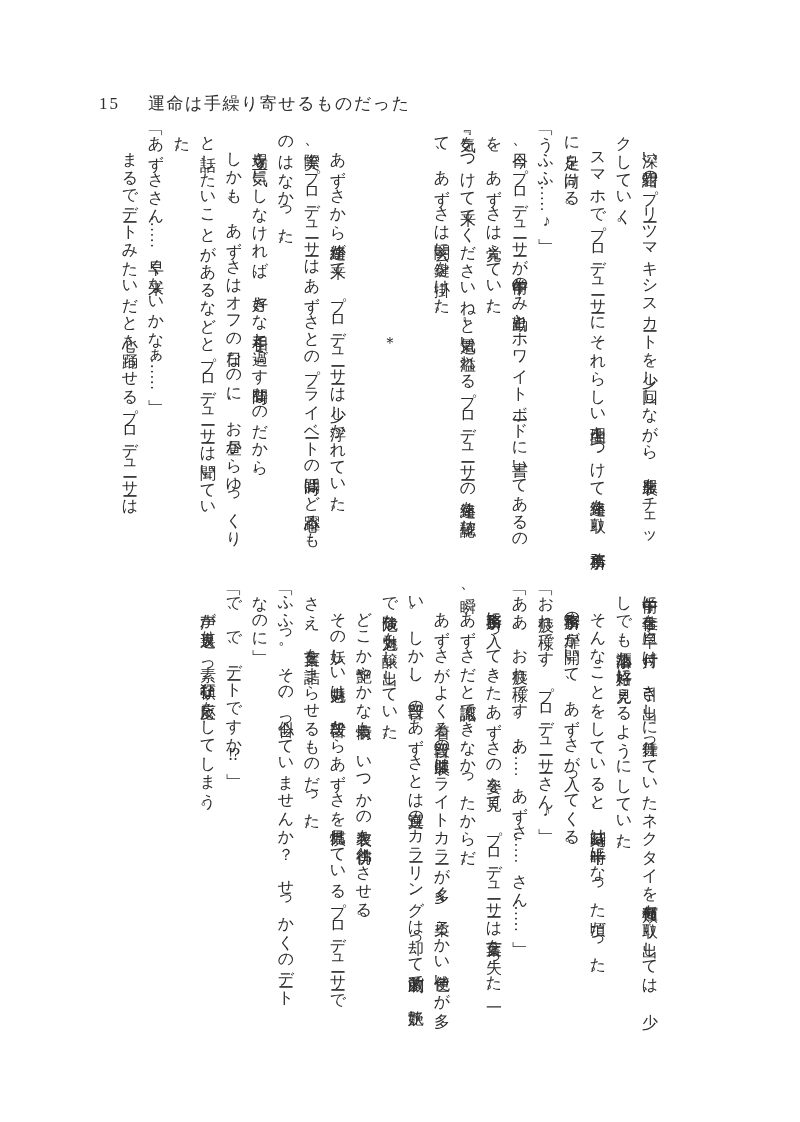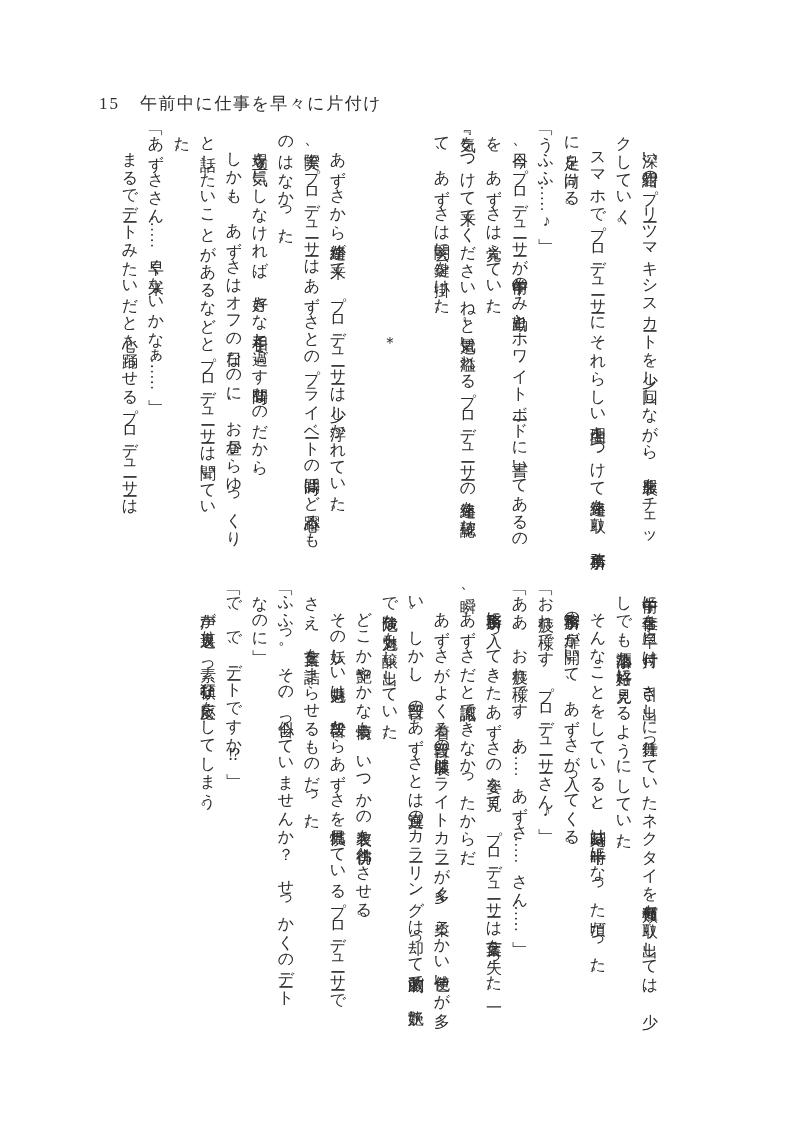--- a/index.html
+++ b/index.html
@@ -18,21 +18,21 @@
   }
   .running-header {
     position: absolute;
     left: 76px;
     top: 72px;
     font-size: 17px;
     letter-spacing: 1.5px;
     white-space: pre;
   }
   .running-header .page-num {
-    margin-right: 20px;
+    margin-right: 28px;
     letter-spacing: 2px;
     text-align: center;
   }
   .vtext {
     position: absolute;
     right: 137px;
     writing-mode: vertical-rl;
     -webkit-writing-mode: vertical-rl;
     text-orientation: mixed;
     font-size: 16px;
@@ -52,21 +52,21 @@
     margin-block-start: 26px;
     margin-block-end: 26px;
   }
 </style>
 </head>
 <body>
 
 <div class="sheet" style="background: rgb(255, 255, 255); color: rgb(45, 45, 45);">
 
   <div class="running-header">
-    <span class="page-num">15</span><span>午前中に仕事を早々に片付け</span>
+    <span class="page-num">15</span><span>運命は手繰り寄せるものだった</span>
   </div>
 
   <div class="vtext top">
       <p>　深い紺碧のプリーツマキシスカートを少し回しながら、服装をチェックしていく。</p>
       <p>　スマホでプロデューサーにそれらしい理由をつけて連絡を取り、事務所に足を向ける。</p>
       <p>「うふふ……♪」</p>
       <p>　今日、プロデューサーが午前中のみ出勤とホワイトボードに書いてあるのを、あずさは覚えていた。</p>
       <p>『気をつけて来てくださいね』と気遣い溢れるプロデューサーの連絡を確認して、あずさは玄関に鍵を掛けた。</p>
       <p class="separator">＊</p>
       <p>　あずさから連絡が来て、プロデューサーは少し浮かれていた。</p>

